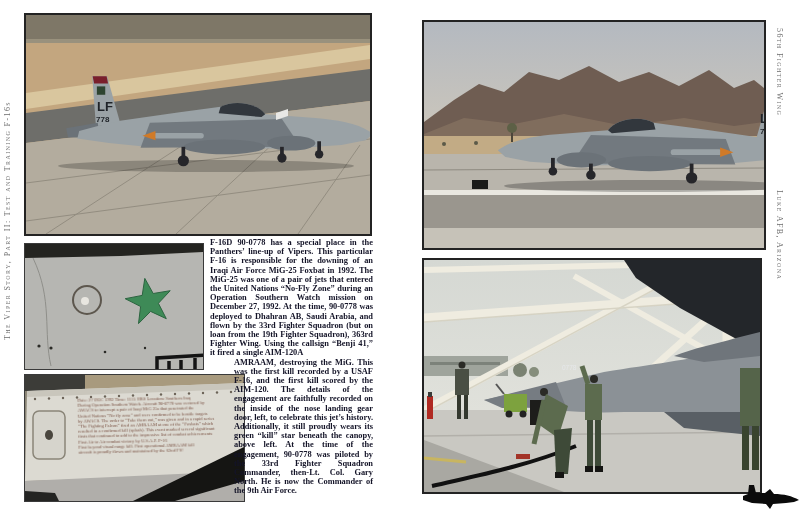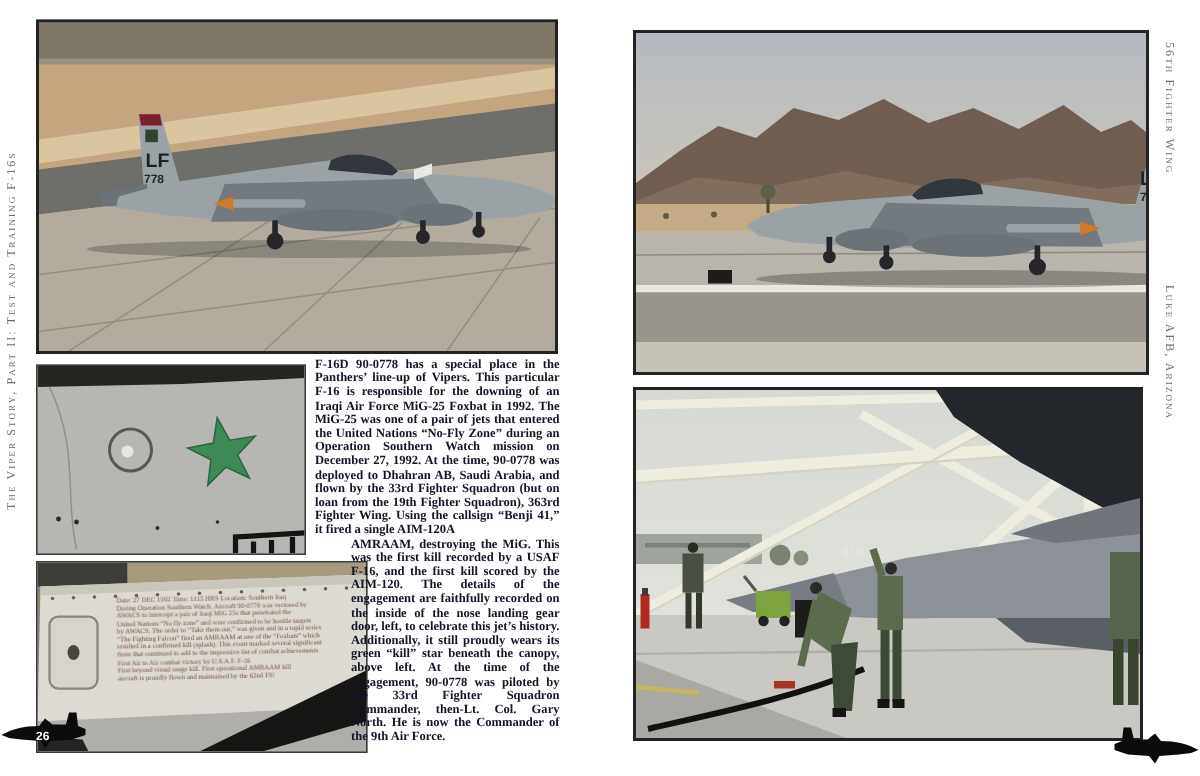--- a/index.html
+++ b/index.html
@@ -293,26 +293,20 @@
         <rect x="316" y="108" width="20" height="58" fill="#55644a"></rect>
         <rect x="318" y="166" width="7" height="44" fill="#39442f"></rect>
           <rect x="328" y="166" width="7" height="44" fill="#39442f"></rect>
       </g>
     </svg>
   </figure>
 
   <div class="vtext" id="vright-top">56th Fighter Wing</div>
   <div class="vtext" id="vright-bot">Luke AFB, Arizona</div>
 
-  <div class="cornerjet" id="corner-left">
-    <svg viewBox="0 0 58 30">
-      <use href="#f16corner" transform="translate(58,0) scale(-1,1)" fill="#0b0b0b"></use>
-      <text x="24" y="20" font-size="8" font-weight="bold" fill="#ffffff" font-family="Liberation Sans,sans-serif">26</text>
-    </svg>
-  </div>
   <div class="cornerjet" id="corner-right">
     <svg viewBox="0 0 58 30">
       <use href="#f16corner" fill="#0b0b0b"></use>
     </svg>
   </div>
 
   <div id="credit">Chris St Clair © 2009</div>
 
 </div>
 

